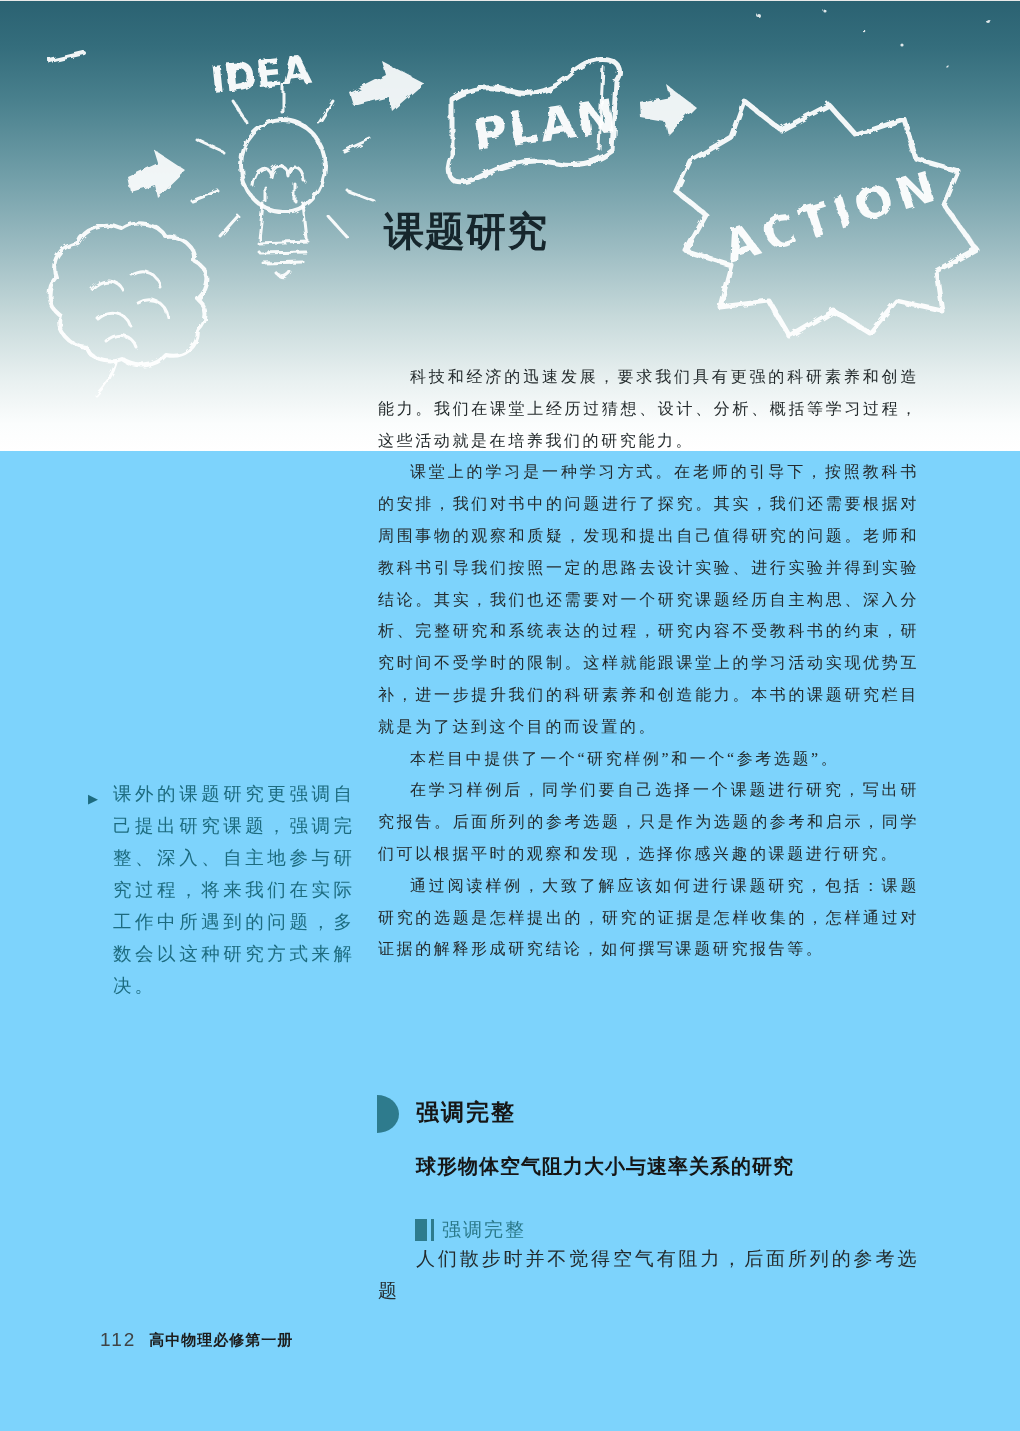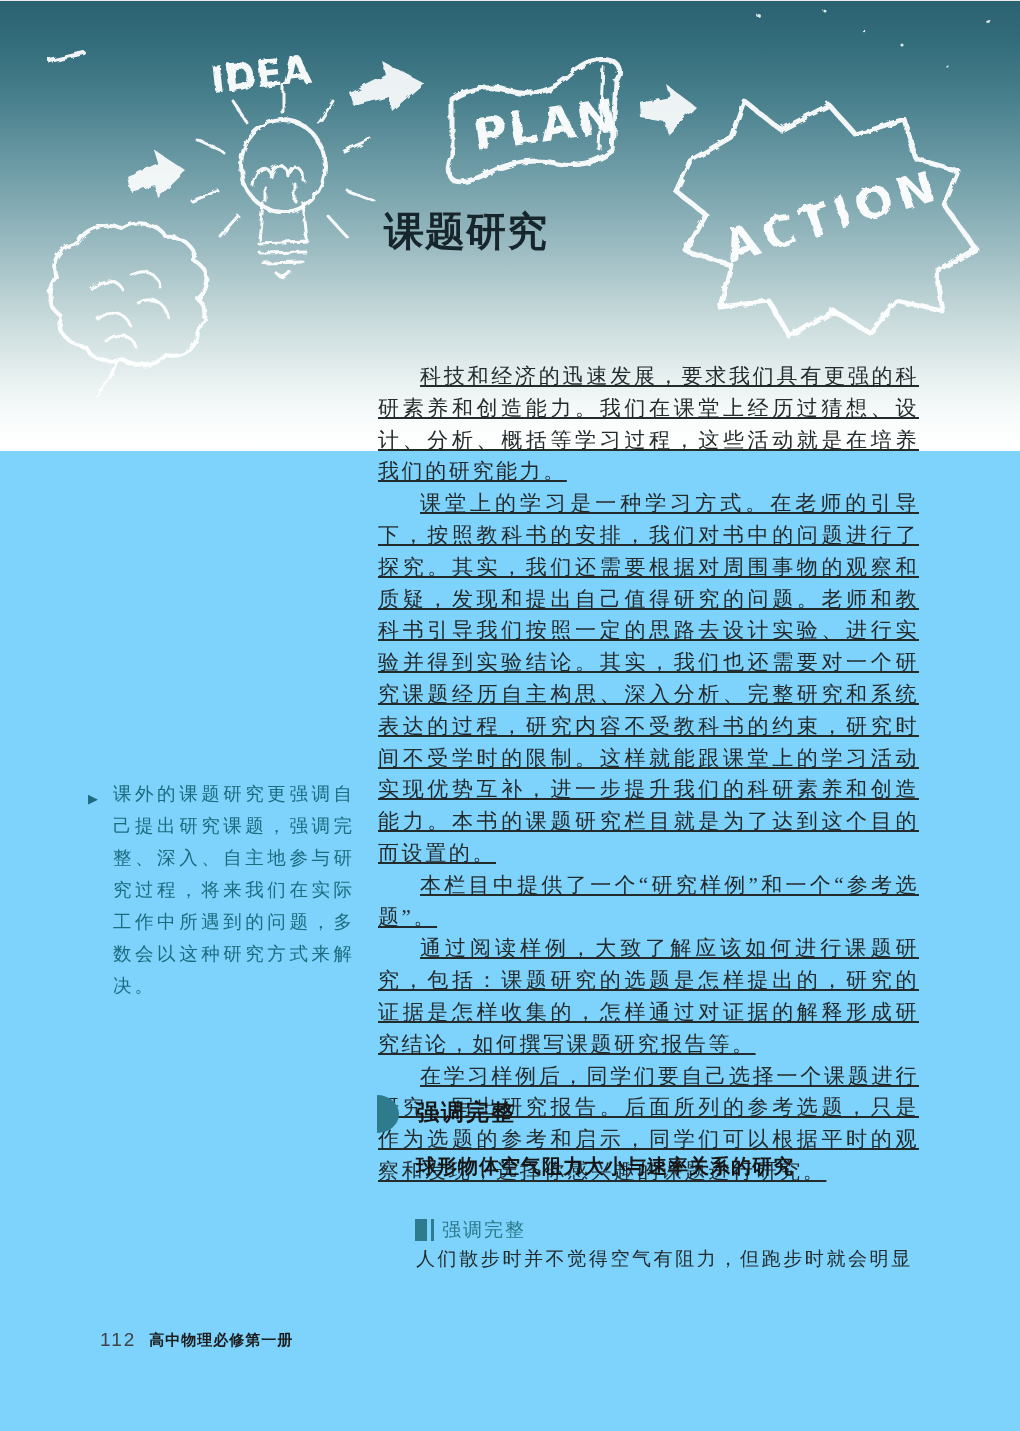--- a/index.html
+++ b/index.html
@@ -17,22 +17,22 @@
   }
   .chalk-svg{position:absolute;left:0;top:0;}
   .page-title{
     position:absolute;left:384px;top:203px;margin:0;
     font-size:40px;font-weight:600;letter-spacing:1px;color:#16262c;
     font-family:"Liberation Serif","DejaVu Serif",serif;
   }
   
   .body-col{
     position:absolute;left:378px;top:360px;width:541px;
-    font-size:21px;line-height:31.8px;letter-spacing:2.6px;
-    text-align:justify;color:#242b2d;text-decoration:underline;
+    font-size:16px;line-height:31.8px;letter-spacing:2.6px;
+    text-align:justify;color:#242b2d;
   }
   .body-col p{margin:0;text-indent:2em;}
   
   .note{
     position:absolute;left:113px;top:777px;width:242px;
     font-size:18.5px;line-height:32px;letter-spacing:3px;
     text-align:justify;color:#1d6b7f;
     font-family:"Liberation Serif","DejaVu Serif",serif;
   }
   .note .tri{
@@ -170,39 +170,39 @@
       </g>
     </svg>
 
     <h1 class="page-title">课题研究</h1>
   </div>
 
   <div class="body-col">
     <p>科技和经济的迅速发展，要求我们具有更强的科研素养和创造能力。我们在课堂上经历过猜想、设计、分析、概括等学习过程，这些活动就是在培养我们的研究能力。</p>
     <p>课堂上的学习是一种学习方式。在老师的引导下，按照教科书的安排，我们对书中的问题进行了探究。其实，我们还需要根据对周围事物的观察和质疑，发现和提出自己值得研究的问题。老师和教科书引导我们按照一定的思路去设计实验、进行实验并得到实验结论。其实，我们也还需要对一个研究课题经历自主构思、深入分析、完整研究和系统表达的过程，研究内容不受教科书的约束，研究时间不受学时的限制。这样就能跟课堂上的学习活动实现优势互补，进一步提升我们的科研素养和创造能力。本书的课题研究栏目就是为了达到这个目的而设置的。</p>
     <p>本栏目中提供了一个“研究样例”和一个“参考选题”。</p>
+    <p>在学习样例后，同学们要自己选择一个课题进行研究，写出研究报告。后面所列的参考选题，只是作为选题的参考和启示，同学们可以根据平时的观察和发现，选择你感兴趣的课题进行研究。</p>
     <p>通过阅读样例，大致了解应该如何进行课题研究，包括：课题研究的选题是怎样提出的，研究的证据是怎样收集的，怎样通过对证据的解释形成研究结论，如何撰写课题研究报告等。</p>
-    <p>在学习样例后，同学们要自己选择一个课题进行研究，写出研究报告。后面所列的参考选题，只是作为选题的参考和启示，同学们可以根据平时的观察和发现，选择你感兴趣的课题进行研究。</p>
   </div>
 
   <div class="note">
     <span class="tri">▶</span>
     <span class="note-first">课外的课题研究更强调自己提出研究课题，强调完整、深入、自主地参与研究过程，将来我们在实际工作中所遇到的问题，多数会以这种研究方式来解决。</span>
   </div>
 
   <div class="sample-marker"></div>
   <h2 class="section-title">强调完整</h2>
   <h3 class="section-subtitle">球形物体空气阻力大小与速率关系的研究</h3>
 
   <div class="subsec-rect"></div>
   <div class="subsec-bar"></div>
   <h4 class="subsec-title">强调完整</h4>
 
   <div class="lead-col">
-    <p>人们散步时并不觉得空气有阻力，但跑步时就会明显</p>
+    <p>人们散步时并不觉得空气有阻力，后面所列的参考选题</p>
   </div>
 
   <div class="footer">
     <span class="pageno">112</span>
     <span class="bookname">高中物理必修第一册</span>
   </div>
 
 </div>
 
 </body></html>

